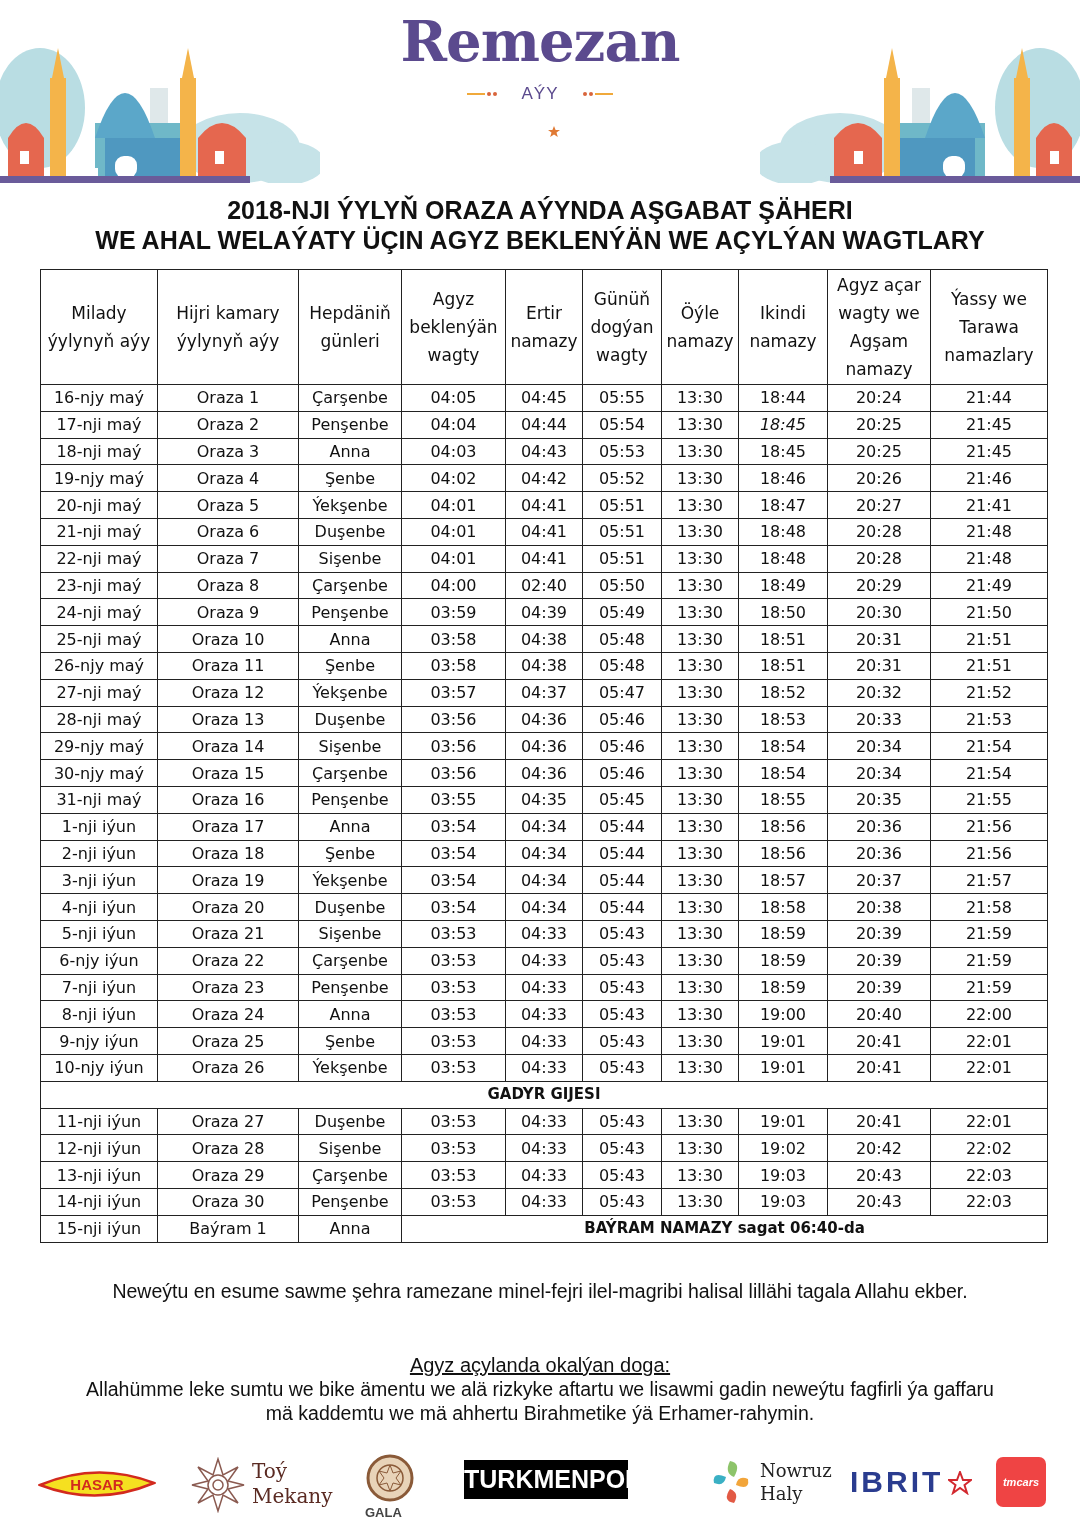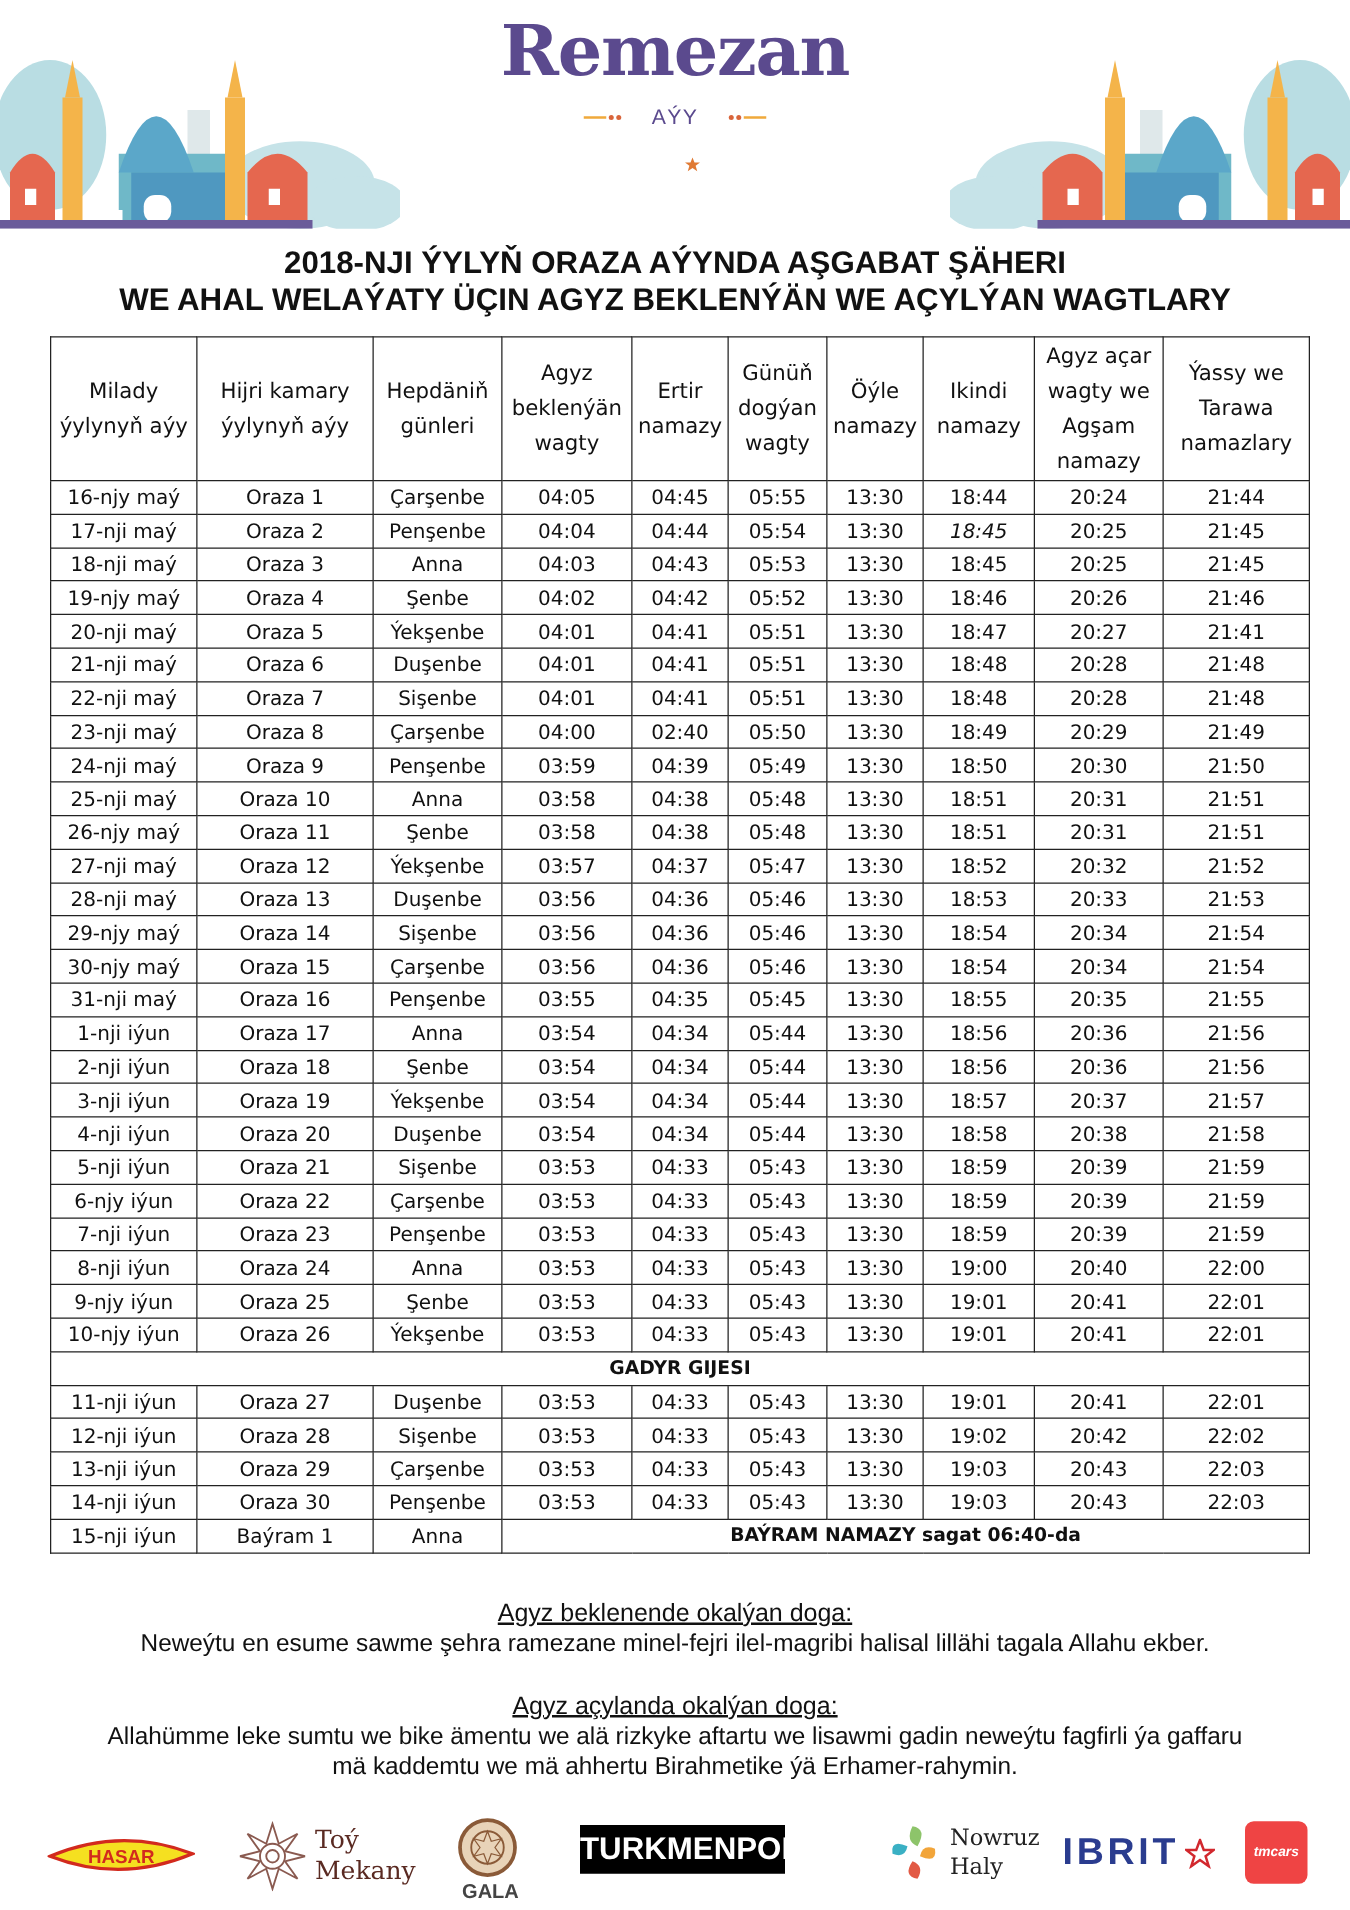--- a/index.html
+++ b/index.html
@@ -29,21 +29,21 @@
 
   .dua { position:absolute; left:0; width:1080px; text-align:center; font-family:"Liberation Sans", sans-serif; font-size:19.5px; line-height:24px; color:#111; }
   .dua .heading { text-decoration:underline; font-size:20px; }
 
   .sponsors { position:absolute; left:0; top:1445px; width:1080px; height:80px; }
   .sp { position:absolute; }
   .hasar { left:38px; top:22px; width:118px; height:34px; }
   .toy { left:190px; top:12px; width:140px; height:56px; }
   .toy .txt { position:absolute; left:62px; top:2px; font-family:"DejaVu Serif", serif; font-size:20px; line-height:25px; color:#5a2a22; }
   .gala { left:365px; top:8px; width:50px; height:68px; }
-  .gala .txt { position:absolute; left:0; top:52px; width:50px; text-align:right; font-family:"Liberation Sans", sans-serif; font-weight:bold; font-size:16px; color:#444; }
+  .gala .txt { position:absolute; left:0; top:52px; width:50px; text-align:left; font-family:"Liberation Sans", sans-serif; font-weight:bold; font-size:13px; color:#444; }
   .tportal { left:464px; top:15px; width:164px; height:39px; background:#000000; color:#fff;
     font-family:"Liberation Sans", sans-serif; font-weight:bold; font-size:25px; line-height:39px; text-align:center; }
   .nowruz { left:708px; top:12px; width:130px; height:56px; }
   .nowruz .txt { position:absolute; left:52px; top:2px; font-family:"DejaVu Serif", serif; font-size:18px; line-height:23px; color:#222; }
   .ibrit { left:850px; top:20px; width:125px; height:34px; }
   .ibrit .txt { position:absolute; left:0; top:0; font-family:"Liberation Sans", sans-serif; font-weight:bold; font-size:30px; letter-spacing:3px; color:#2a3c8f; line-height:34px; }
   .tmcars { left:996px; top:12px; width:50px; height:50px; background:#ef4444; border-radius:7px; color:#fff; text-align:center;
     font-family:"Liberation Sans", sans-serif; font-style:italic; font-weight:bold; font-size:11px; line-height:50px; }
 </style>
 </head>
@@ -543,21 +543,20 @@
       <tr>
         <td>15-nji iýun</td>
         <td>Baýram 1</td>
         <td>Anna</td>
         <td colspan="7" class="band">BAÝRAM NAMAZY sagat 06:40-da</td>
       </tr>
     </tbody>
 </table>
 
 <div class="dua" style="top:1279px;">
-  <div class="heading">Agyz beklenende okalýan doga:</div>
   <div>Neweýtu en esume sawme şehra ramezane minel-fejri ilel-magribi halisal lillähi tagala Allahu ekber.</div>
 </div>
 <div class="dua" style="top:1353px;">
   <div class="heading">Agyz açylanda okalýan doga:</div>
   <div>Allahümme leke sumtu we bike ämentu we alä rizkyke aftartu we lisawmi gadin neweýtu fagfirli ýa gaffaru</div>
   <div>mä kaddemtu we mä ahhertu Birahmetike ýä Erhamer-rahymin.</div>
 </div>
 
 <div class="sponsors">
   <svg class="sp hasar" viewBox="0 0 118 34">

